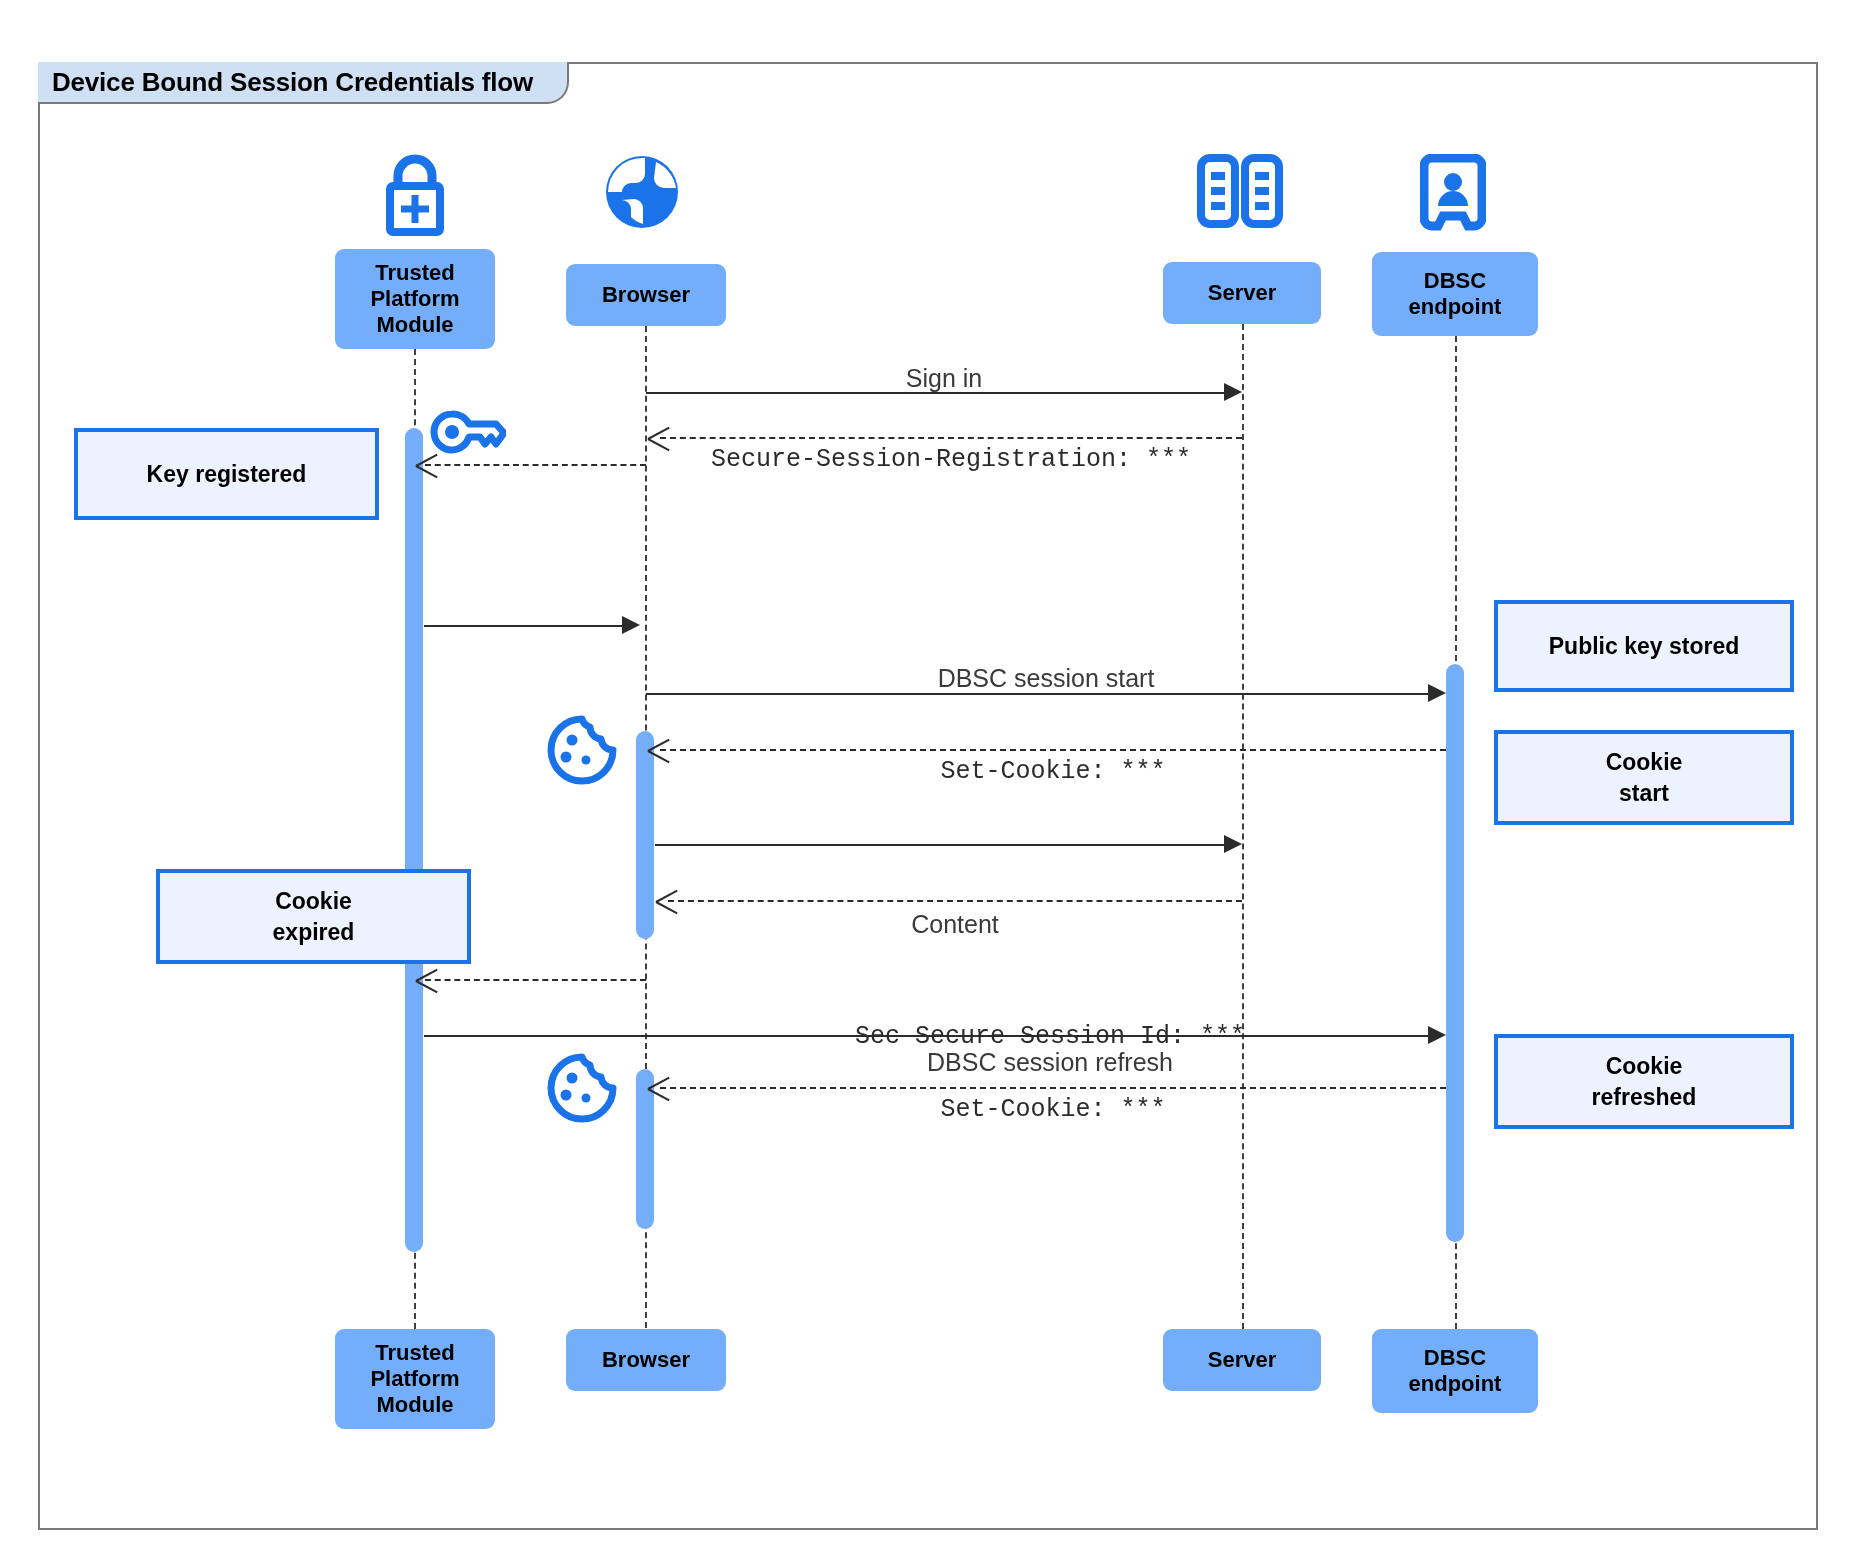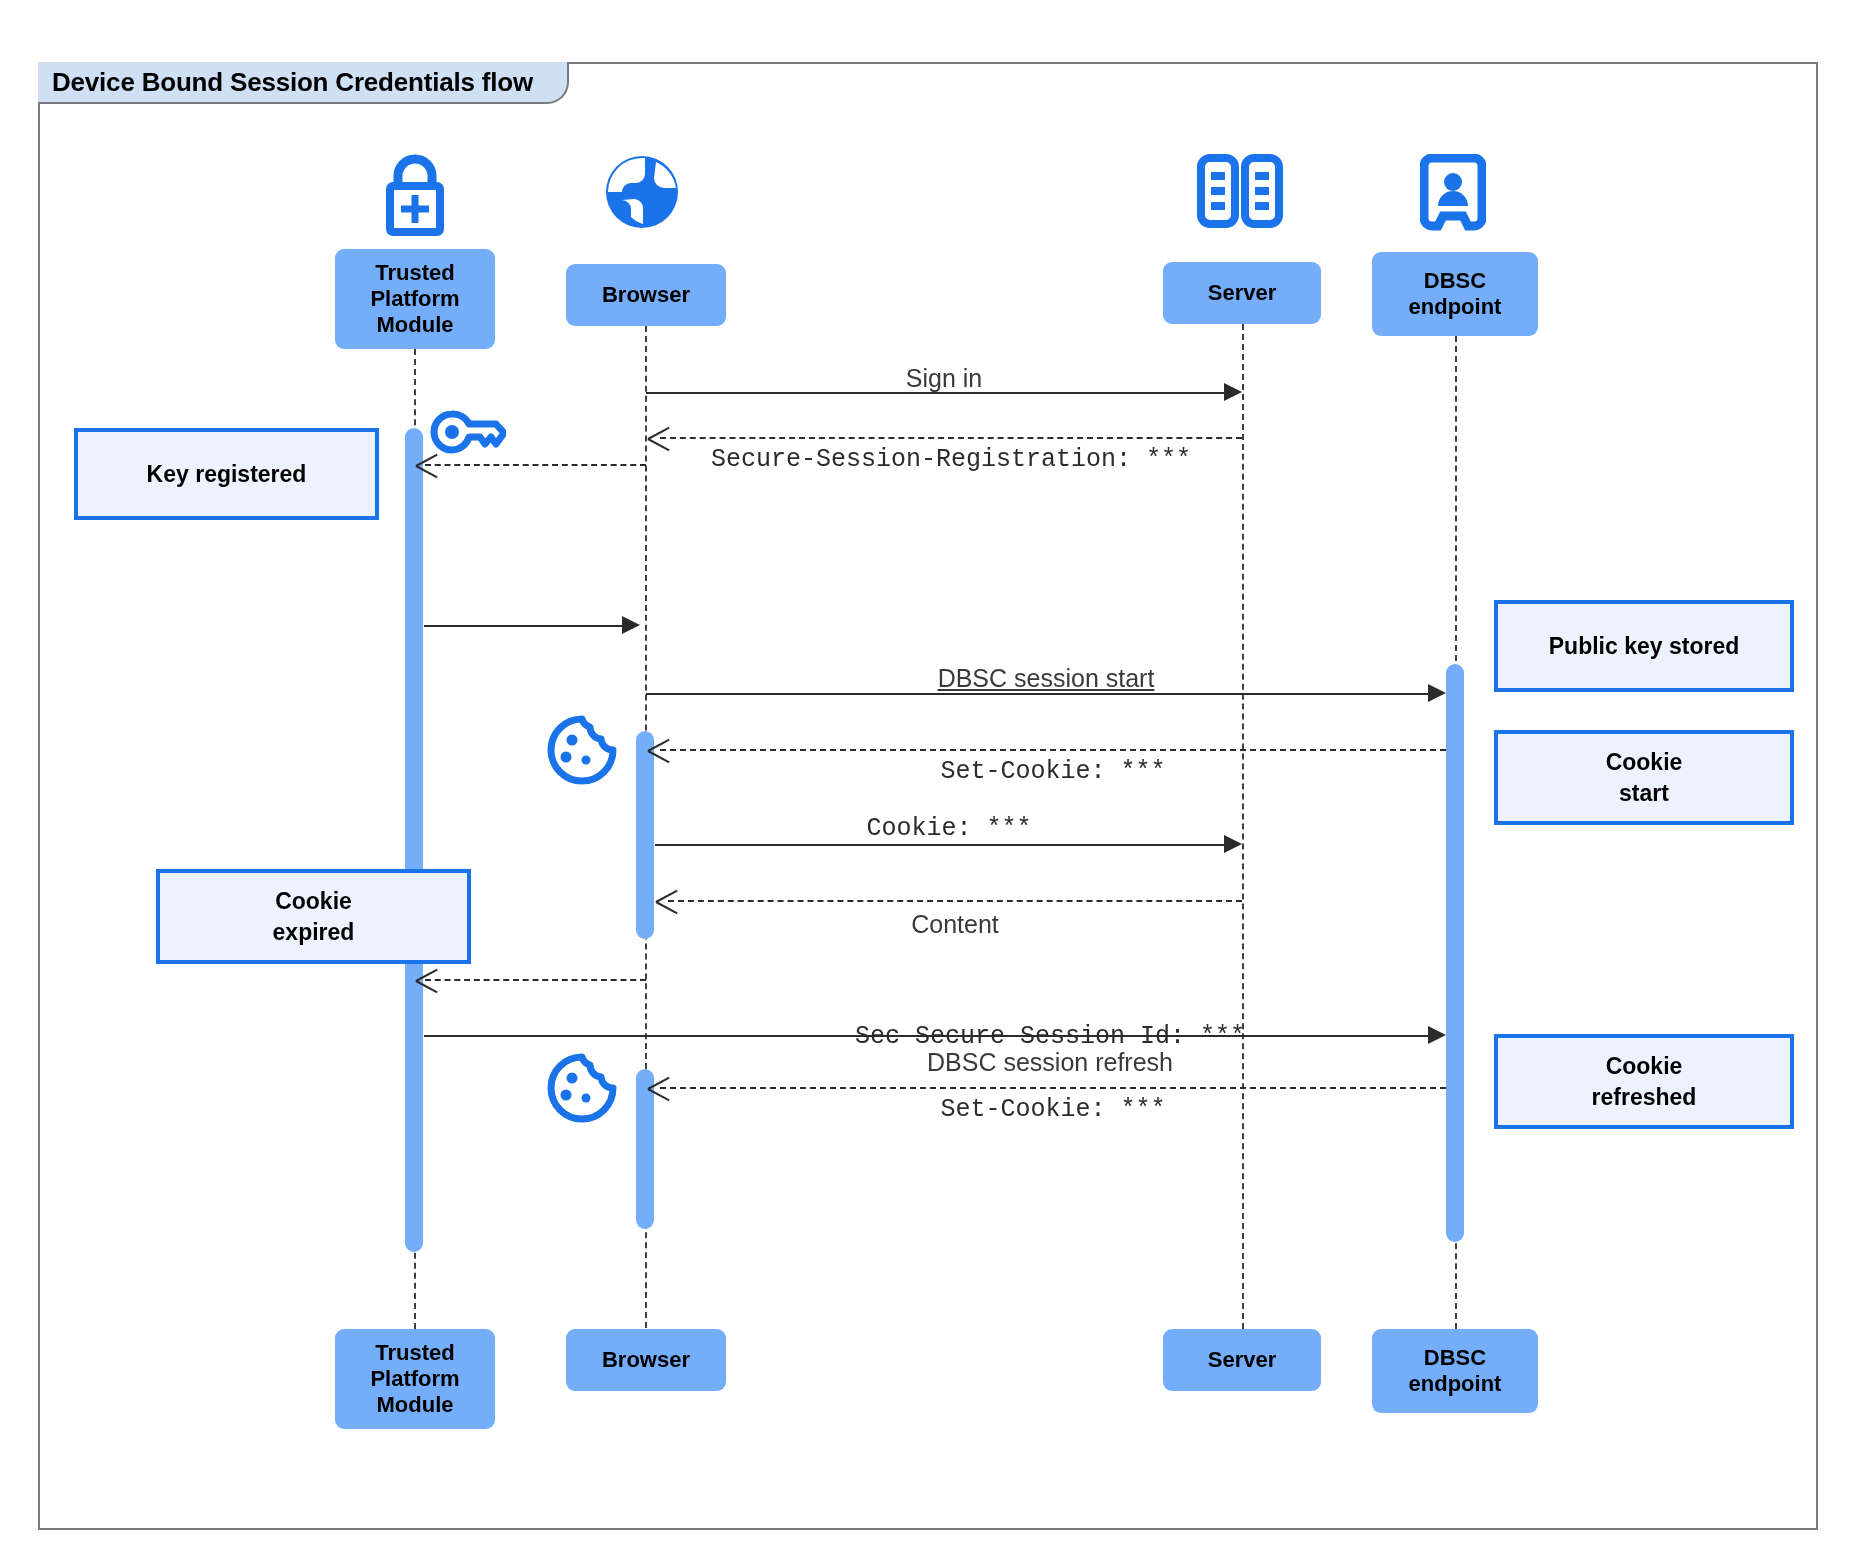--- a/index.html
+++ b/index.html
@@ -282,29 +282,28 @@
   <div class="msg-line dashed" style="left:660px; top:413px; width:582px;"></div>
   <div class="arrowhead arrow-open-left" style="left:648px; top:403px;"></div>
   <div class="msg-label mono" style="left:660px; top:421px; width:582px;">Secure-Session-Registration: ***</div>
 
   <div class="msg-line dashed" style="left:425px; top:440px; width:221px;"></div>
   <div class="arrowhead arrow-open-left" style="left:416px; top:430px;"></div>
 
   <div class="msg-line" style="left:424px; top:601px; width:212px;"></div>
   <div class="arrowhead arrow-right-solid" style="left:622px; top:592px;"></div>
 
-  <div class="msg-label sans" style="left:646px; top:640px; width:800px;text-decoration:underline;">DBSC session start</div>
+  <div class="msg-label sans" style="left:646px; top:640px; width:800px;">DBSC session start</div>
   <div class="msg-line" style="left:646px; top:669px; width:784px;"></div>
   <div class="arrowhead arrow-right-solid" style="left:1428px; top:660px;"></div>
 
   <div class="msg-line dashed" style="left:660px; top:725px; width:786px;"></div>
   <div class="arrowhead arrow-open-left" style="left:648px; top:715px;"></div>
   <div class="msg-label mono" style="left:660px; top:733px; width:786px;">Set-Cookie: ***</div>
 
-  <div class="msg-label mono" style="left:655px; top:790px; width:588px;">Cookie: ***</div>
   <div class="msg-line" style="left:655px; top:820px; width:570px;"></div>
   <div class="arrowhead arrow-right-solid" style="left:1224px; top:811px;"></div>
 
   <div class="msg-line dashed" style="left:668px; top:876px; width:574px;"></div>
   <div class="arrowhead arrow-open-left" style="left:656px; top:866px;"></div>
   <div class="msg-label sans" style="left:668px; top:886px; width:574px;">Content</div>
 
   <div class="msg-line dashed" style="left:425px; top:955px; width:221px;"></div>
   <div class="arrowhead arrow-open-left" style="left:416px; top:945px;"></div>
 

